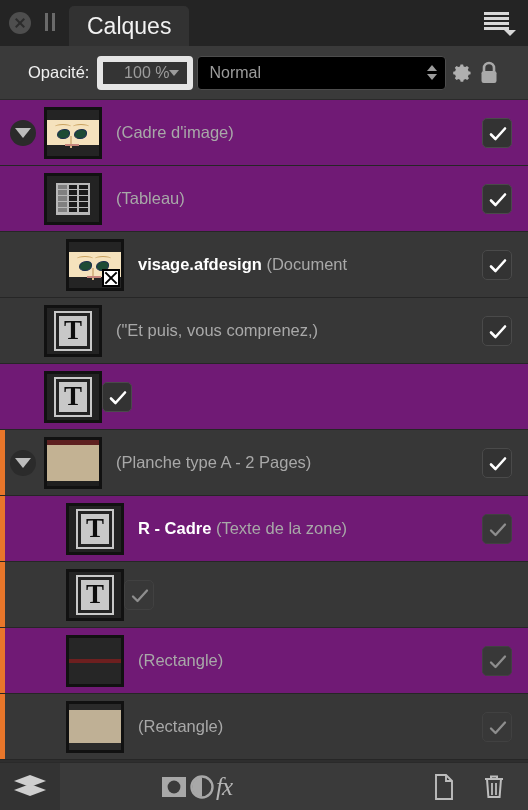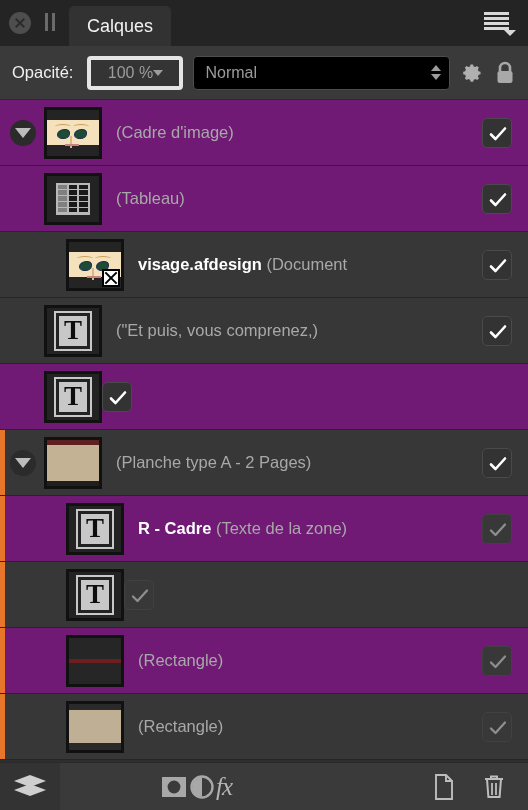--- a/index.html
+++ b/index.html
@@ -52,21 +52,21 @@
 
   .tab {
     height: 40px;
     background: #323232;
     border-top-left-radius: 5px;
     border-top-right-radius: 5px;
     display: flex; align-items: center;
     padding: 0 18px;
     margin-left: 12px;
     color: #f2f2f2;
-    font-size: 18px;
+    font-size: 23px;
     cursor: pointer;
   }
 
   .menu-btn {
     position: absolute;
     right: 12px; top: 12px;
     width: 32px; height: 22px;
     cursor: pointer;
   }
   .menu-btn .bars { width: 25px; }
@@ -80,35 +80,35 @@
     border-left: 6px solid transparent;
     border-right: 6px solid transparent;
     border-top: 6px solid #d8d8d8;
   }
 
   
   .optbar {
     height: 54px;
     background: #3a3a3a;
     display: flex; align-items: center;
-    padding: 0 12px;
-    gap: 10px;
+    padding: 0 28px;
+    gap: 4px;
     border-bottom: 1px solid #2a2a2a;
   }
   .opt-label {
     color: #f0f0f0; font-size: 16.5px;
     margin-right: 4px;
   }
   .opacity-field {
     width: 96px; height: 34px;
     background: #343434;
-    border: 4px solid #e5e5e5;
+    border: 6px solid #e5e5e5;
     border-radius: 4px;
     display: flex; align-items: center;
-    justify-content: center;
+    justify-content: flex-end;
     padding: 0 8px;
     cursor: pointer;
   }
   .opacity-field span { color: #9c9c9c; font-size: 16px; }
   .opacity-field .dn {
     width: 0; height: 0;
     border-left: 5px solid transparent;
     border-right: 5px solid transparent;
     border-top: 6px solid #9c9c9c;
   }

